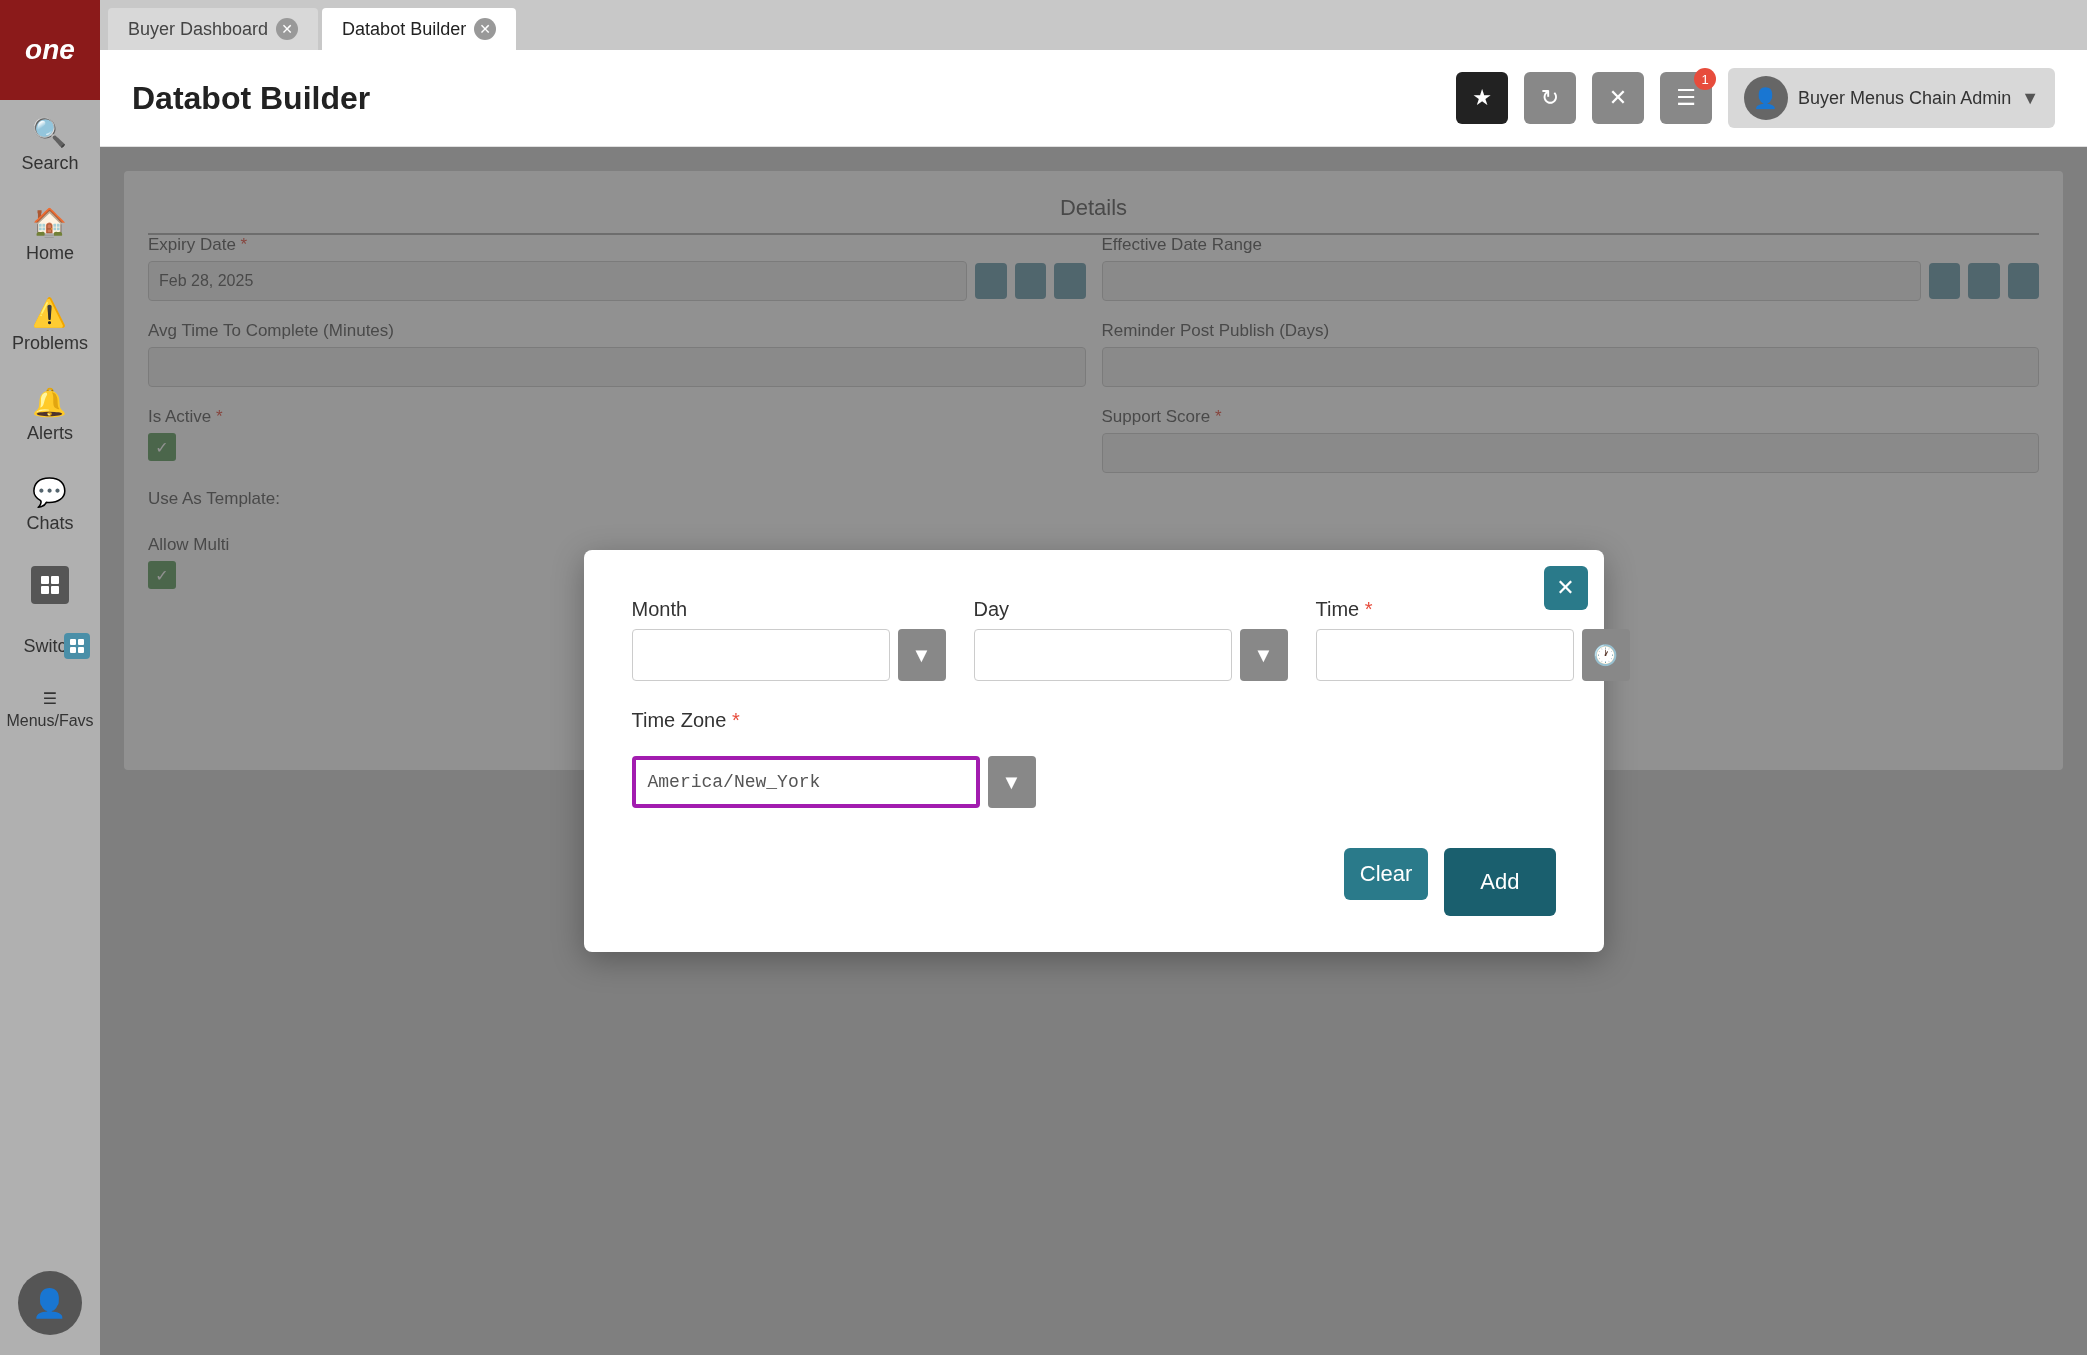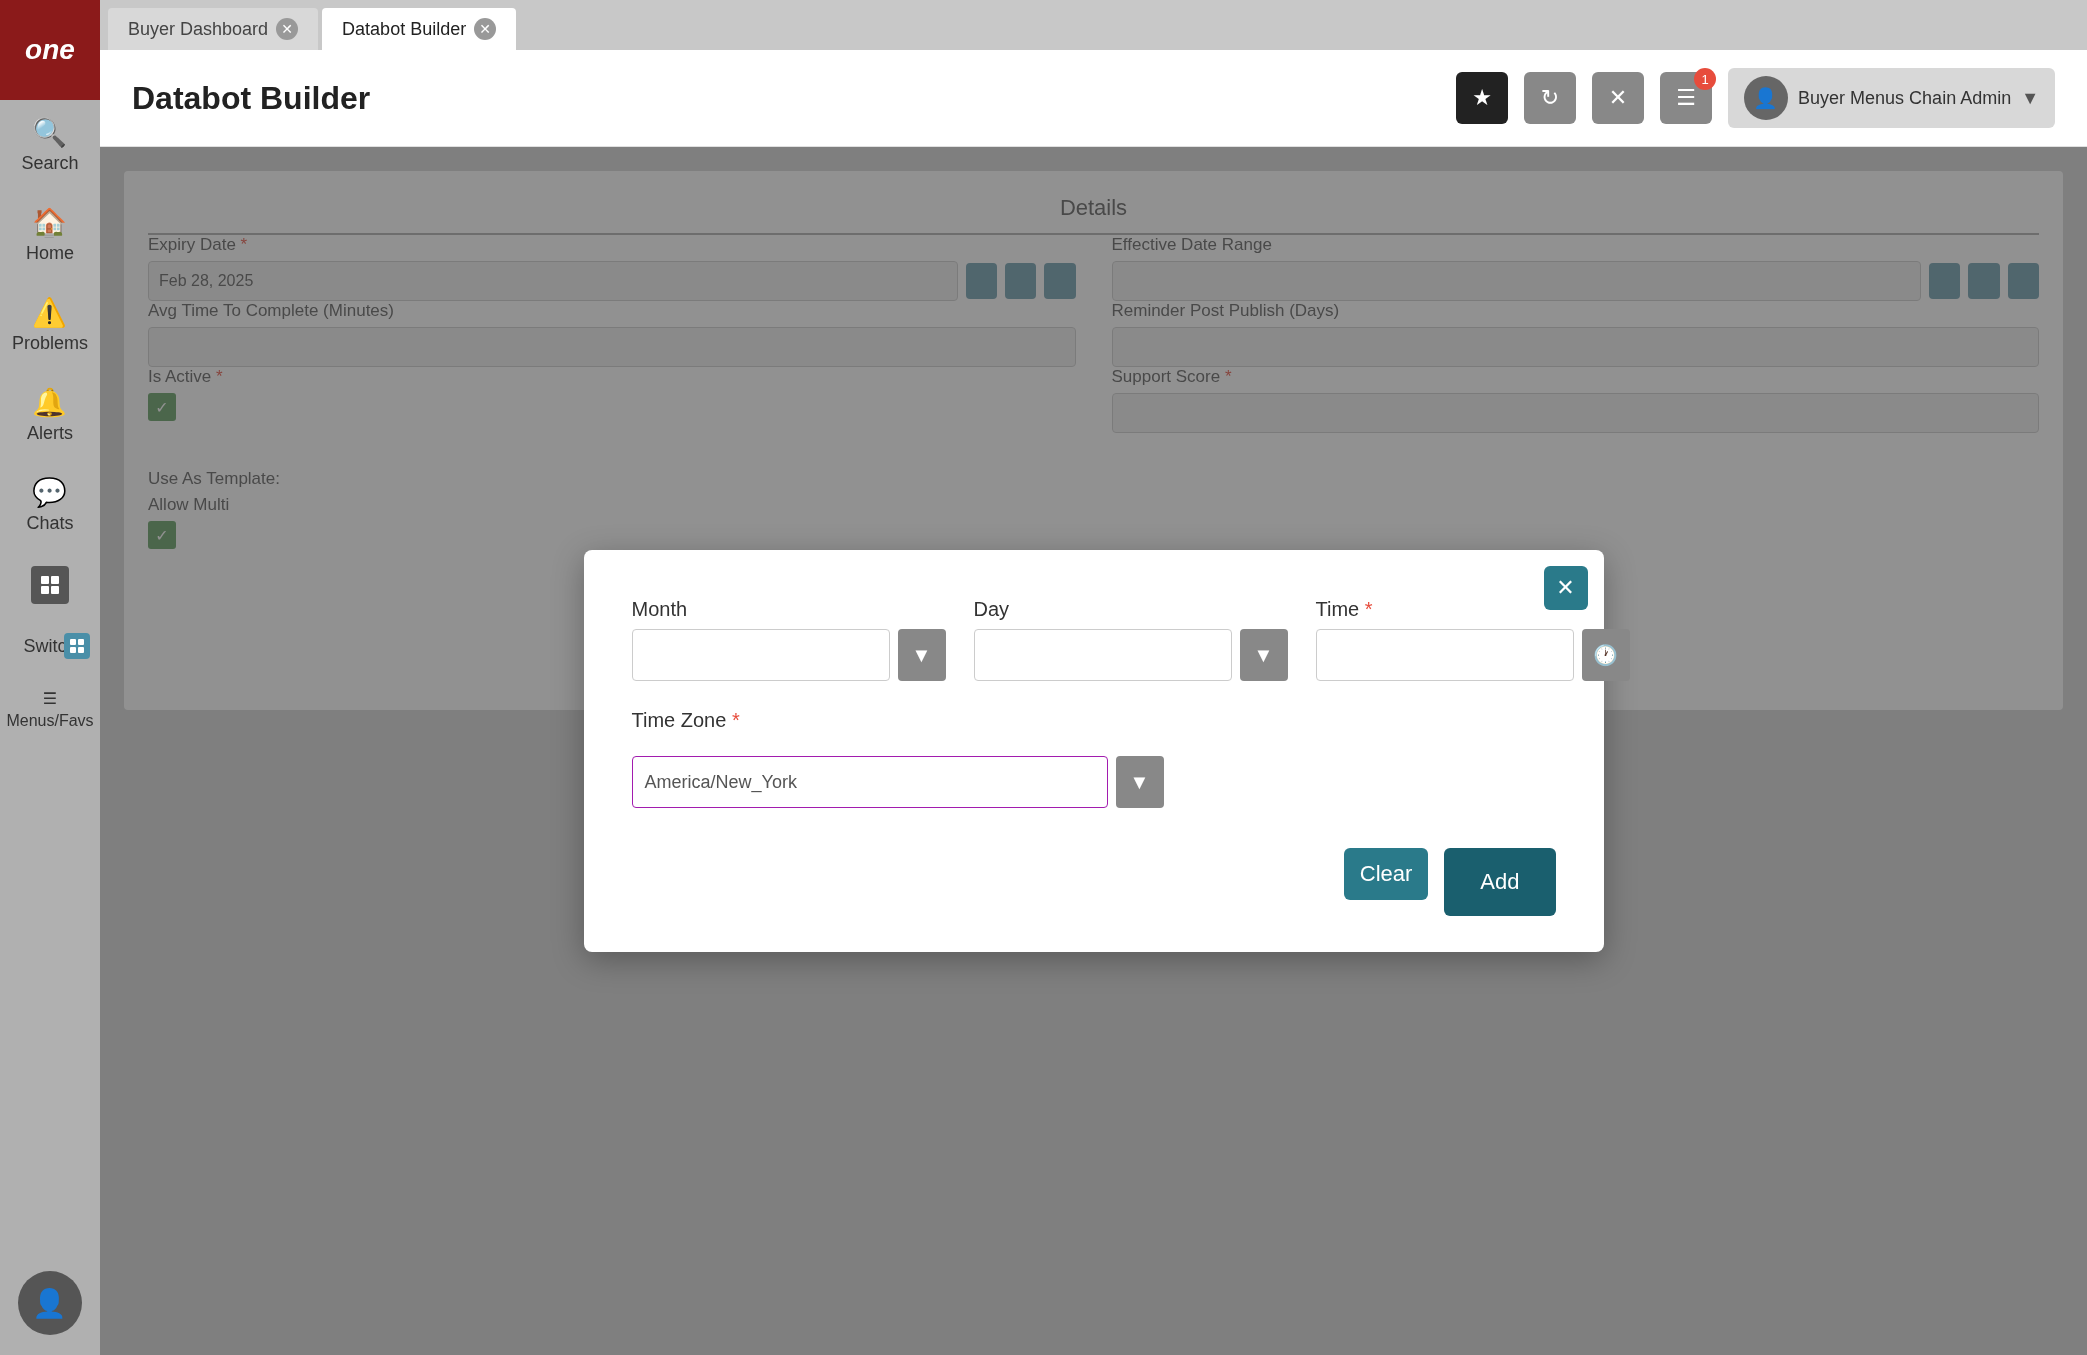--- a/index.html
+++ b/index.html
@@ -239,21 +239,22 @@
     .details-tab {
       text-align: center;
       font-size: 22px;
       color: #555;
       padding-bottom: 12px;
       border-bottom: 2px solid #aaa;
     }
     .form-row {
       display: grid;
       grid-template-columns: 1fr 1fr;
-      gap: 36px;
+      gap: 16px;
+      margin-bottom: 20px;
     }
     .form-group label {
       font-size: 17px;
       color: #555;
       display: block;
       margin-bottom: 6px;
     }
     .form-group label span.req { color: #e74c3c; }
     .form-field-row {
       display: flex;
@@ -361,30 +362,31 @@
       align-items: center;
       justify-content: center;
     }
     .timezone-label {
       font-size: 20px;
       color: #333;
       margin-bottom: 8px;
     }
     .timezone-field-group { display: flex; flex-direction: column; gap: 16px; }
     .timezone-value {
-      width: 476px;
+      width: 348px;
       height: 52px;
-      border: 1px solid #a21caf;
+      border: 4px solid #a21caf;
       border-radius: 4px;
       padding: 0 12px;
       font-size: 18px;
       background: white;
       display: flex;
       align-items: center;
       color: #555;
+      font-family: Liberation Mono, monospace;
     }
     .modal-actions {
       display: flex;
       justify-content: flex-end;
       gap: 16px;
     }
     .btn-clear {
       height: 52px;
       padding: 0 16px;
       background: #2a7a8a;

